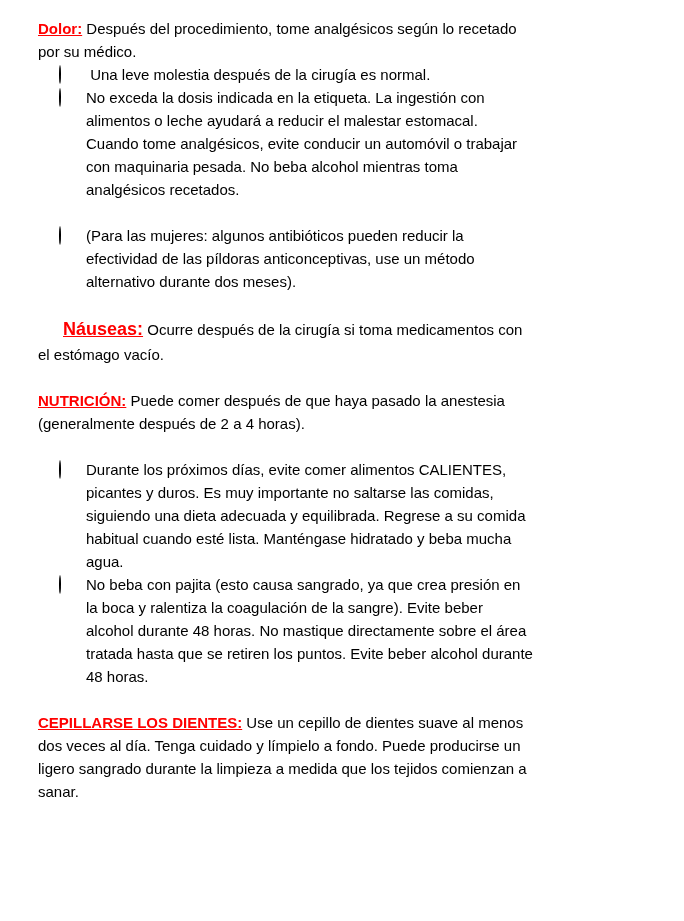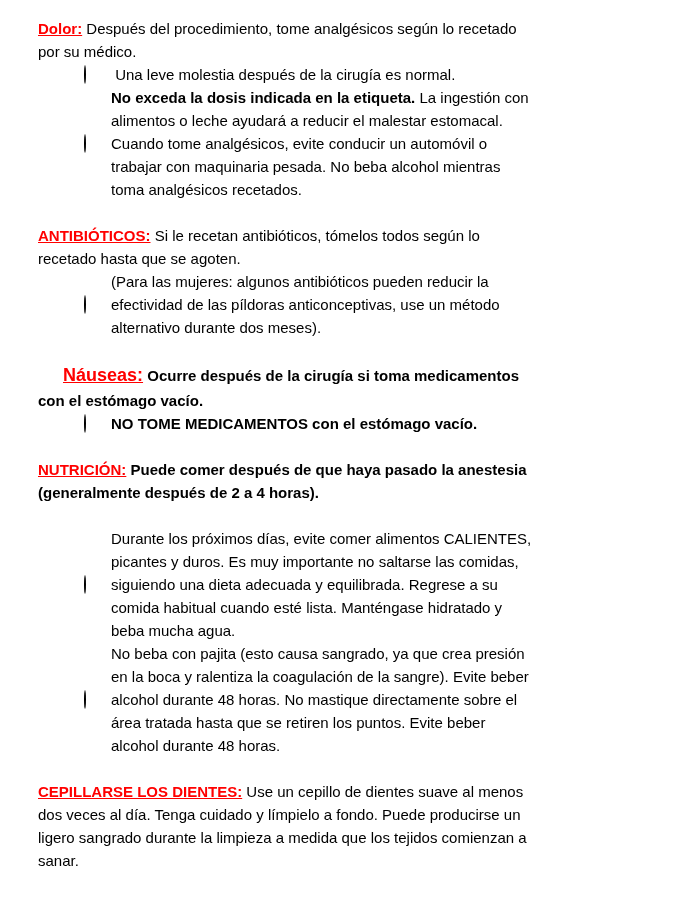--- a/index.html
+++ b/index.html
@@ -10,27 +10,27 @@
     font-size:15px;line-height:23px;color:#000;
     overflow:hidden;background:#fff;
   }
   .section{display:flex;margin-bottom:23px;}
   .section:last-child{margin-bottom:0;}
   .marker-col{flex:0 0 22px;}
   .bullet{width:6px;height:6px;border-radius:50%;background:#000;margin-top:9px;}
   .bullet.large{margin-top:11px;}
   .content{flex:1;min-width:0;}
   .para{margin:0;}
-  .sub{display:flex;margin-left:46px;align-items:center;}
+  .sub{display:flex;margin-left:21px;}
   .sub-marker-col{flex:0 0 27px;}
   .circle{width:7px;height:7px;border-radius:50%;border:1.3px solid #000;box-sizing:border-box;margin-top:8px;}
   .sub-text{flex:1;min-width:0;}
   .h{color:var(--red,#ff0000);font-weight:700;text-decoration:underline;}
   .h-large{font-size:18px;line-height:27px;margin-left:25px;}
-  .b{font-weight:700;}
+  .b{font-weight:400;}
 </style>
 </head>
 <body>
 
 <div id="doc">
     <div class="section">
       <div class="marker-col"><span class="bullet"></span></div>
       <div class="content">
         <div class="para"><span class="h">Dolor:</span><span> Después del procedimiento, tome analgésicos según lo recetado por su médico.</span></div>
         <div class="sub-list">
@@ -41,38 +41,33 @@
           <div class="sub">
             <div class="sub-marker-col"><span class="circle"></span></div>
             <div class="sub-text"><span class="b">No exceda la dosis indicada en la etiqueta.</span><span> La ingestión con alimentos o leche ayudará a reducir el malestar estomacal. Cuando tome analgésicos, evite conducir un automóvil o trabajar con maquinaria pesada. No beba alcohol mientras toma analgésicos recetados.</span></div>
           </div>
         </div>
       </div>
     </div>
     <div class="section">
       <div class="marker-col"><span class="bullet"></span></div>
       <div class="content">
-        <div class="para"><span class="h">ANTIBIÓTICOS:</span><span> Si le recetan antibióticos, tómelos todos según lo recetado hasta que se agoten.</span></div>
         <div class="sub-list">
           <div class="sub">
             <div class="sub-marker-col"><span class="circle"></span></div>
             <div class="sub-text"><span>(Para las mujeres: algunos antibióticos pueden reducir la efectividad de las píldoras anticonceptivas, use un método alternativo durante dos meses).</span></div>
           </div>
         </div>
       </div>
     </div>
     <div class="section">
       <div class="marker-col"><span class="bullet large"></span></div>
       <div class="content">
         <div class="para"><span class="h h-large">Náuseas:</span><span class="b"> Ocurre después de la cirugía si toma medicamentos con el estómago vacío.</span></div>
         <div class="sub-list">
-          <div class="sub">
-            <div class="sub-marker-col"><span class="circle"></span></div>
-            <div class="sub-text"><span class="b">NO TOME MEDICAMENTOS con el estómago vacío.</span></div>
-          </div>
         </div>
       </div>
     </div>
     <div class="section">
       <div class="marker-col"><span class="bullet"></span></div>
       <div class="content">
         <div class="para"><span class="h">NUTRICIÓN:</span><span class="b"> Puede comer después de que haya pasado la anestesia (generalmente después de 2 a 4 horas).</span></div>
       </div>
     </div>
     <div class="section">

